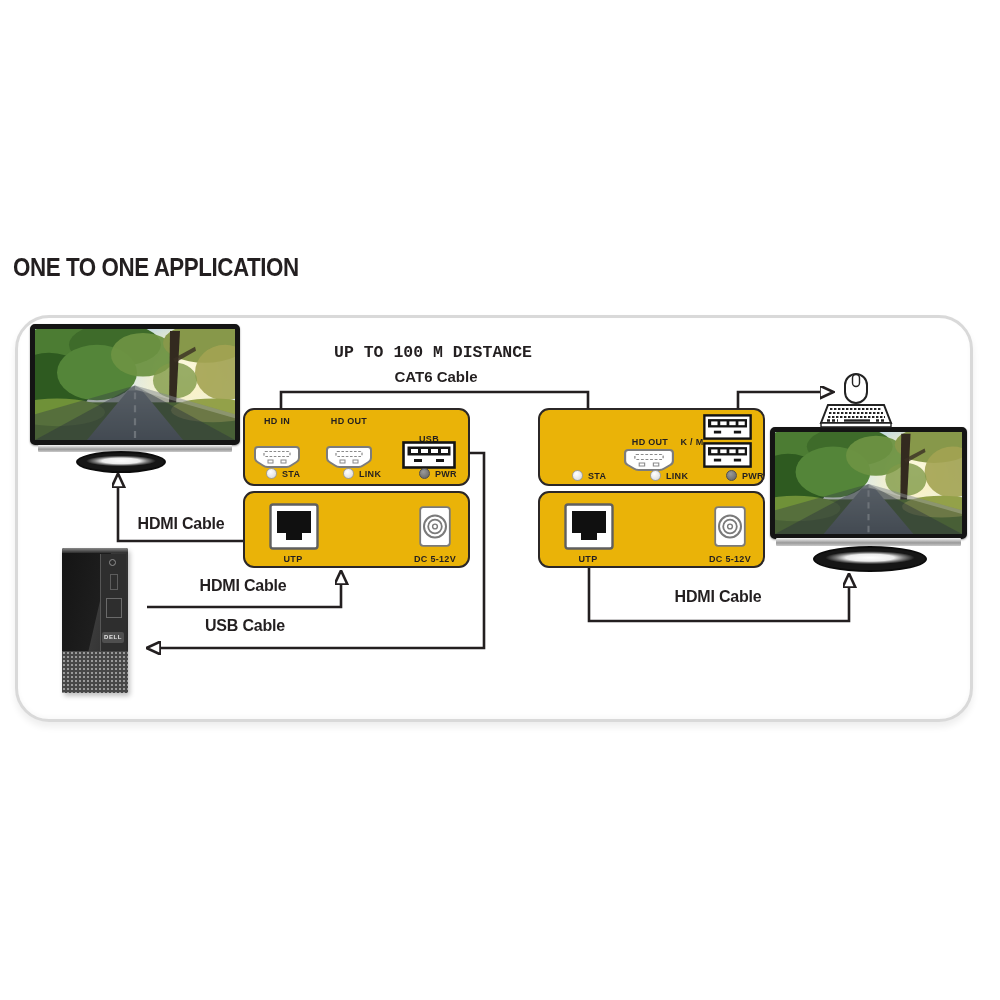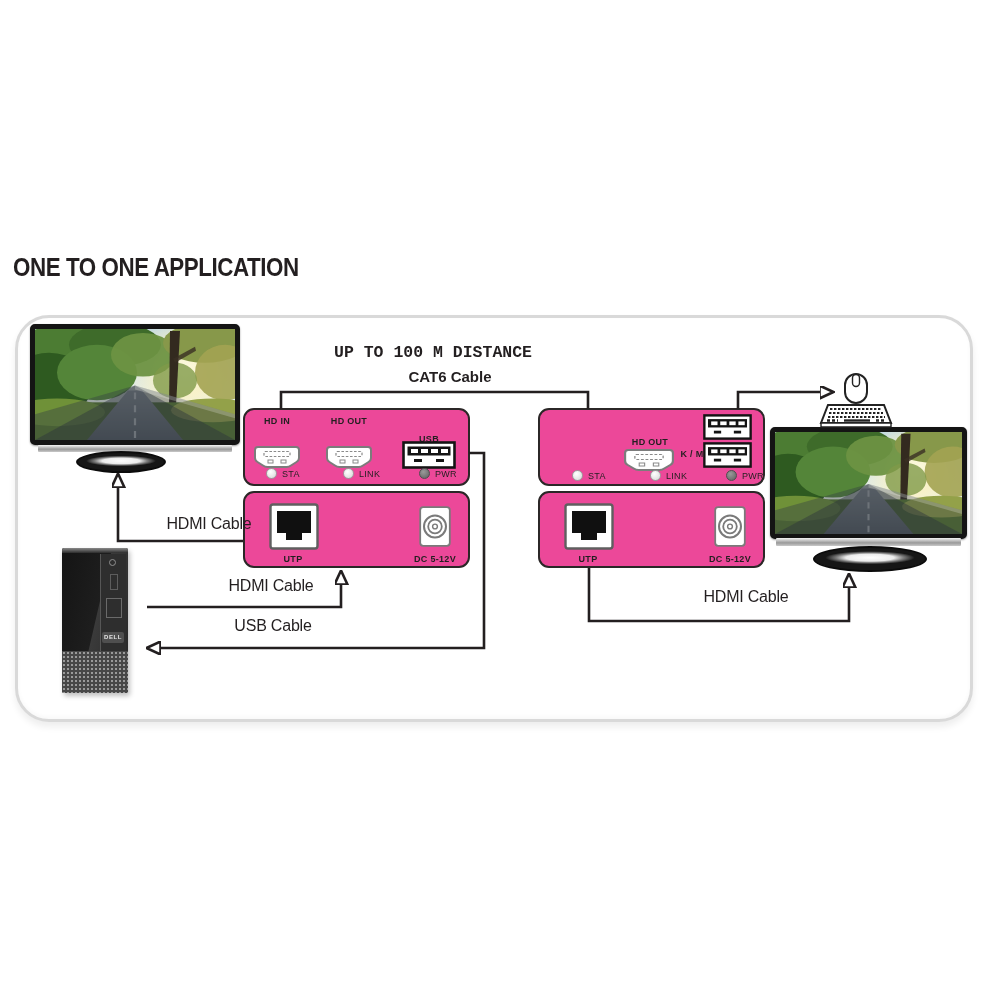--- a/index.html
+++ b/index.html
@@ -13,33 +13,33 @@
   
   .panel{position:absolute;left:15px;top:315px;width:958px;height:407px;box-sizing:border-box;
     background:#ffffff;border:3px solid #d9d9d9;border-radius:34px;
     box-shadow:0 5px 7px rgba(0,0,0,0.07), inset 0 -2px 4px rgba(0,0,0,0.03);}
 
   
   svg.wires{position:absolute;left:0;top:0;width:1000px;height:1000px;z-index:3;pointer-events:none;}
   svg.wires path{fill:none;stroke:#231f20;stroke-width:2.6;}
 
   
-  .cablelabel{position:absolute;transform:translateX(-50%);font-weight:normal;font-size:16px;
-    white-space:nowrap;z-index:4;letter-spacing:-0.2px;margin-left:28px;}
+  .cablelabel{position:absolute;transform:translateX(-50%);font-weight:bold;font-size:16px;
+    white-space:nowrap;z-index:4;letter-spacing:-0.2px;}
   .distlabel{position:absolute;transform:translateX(-50%);font-weight:bold;font-size:16.5px;
     white-space:nowrap;z-index:4;font-family:Liberation Mono, monospace;}
   .cat6label{position:absolute;transform:translateX(-50%);font-weight:bold;font-size:15px;
-    white-space:nowrap;z-index:4;margin-left:14px;}
-
-  
-  .devbox{position:absolute;box-sizing:border-box;background:#ec4899;border:2.5px solid #2b2727;
+    white-space:nowrap;z-index:4;}
+
+  
+  .devbox{position:absolute;box-sizing:border-box;background:#eab308;border:2.5px solid #2b2727;
     border-radius:11px;z-index:2;}
   .portlabel{position:absolute;transform:translateX(-50%);font-size:9px;font-weight:bold;
     letter-spacing:0.3px;white-space:nowrap;}
-  .ledlabel{position:absolute;font-size:9px;font-weight:normal;letter-spacing:0.3px;}
+  .ledlabel{position:absolute;font-size:9px;font-weight:bold;letter-spacing:0.3px;}
   .led{position:absolute;width:11px;height:11px;border-radius:50%;box-sizing:border-box;}
   .led.off{background:radial-gradient(circle at 38% 32%, #ffffff, #d6d6d6);border:1.6px solid #9d9d9d;}
   .led.on{background:radial-gradient(circle at 38% 32%, #9a9a9a, #5f5f5f);border:1.6px solid #4f4f4f;}
   .porticon{position:absolute;}
 
   
   .tv-frame{position:absolute;box-sizing:border-box;background:#0c0c0c;border:5px solid #141414;
     border-radius:5px;z-index:2;box-shadow:0 1px 2px rgba(0,0,0,0.4);}
   .tv-frame svg.scene{display:block;width:100%;height:100%;}
   .tv-strip{position:absolute;background:linear-gradient(#f4f4f4,#9a9a9a 60%,#c9c9c9);z-index:2;
@@ -236,21 +236,21 @@
       </svg>
     <span class="portlabel" style="left:48px;top:61px">UTP</span>
     <svg class="porticon" style="left:174px;top:13px" width="32" height="41" viewBox="0 0 32 41">
         <use href="#dcIcon"></use>
       </svg>
     <span class="portlabel" style="left:190px;top:61px">DC 5-12V</span>
   </div>
 
   <div class="devbox" style="left:538px;top:408px;width:227px;height:78px">
     <span class="portlabel" style="left:110px;top:27px">HD OUT</span>
-    <span class="portlabel" style="left:152px;top:39px">K / M</span>
+    <span class="portlabel" style="left:152px;top:27px">K / M</span>
     <svg class="porticon" style="left:84px;top:38px" width="50" height="23" viewBox="0 0 46 23" preserveAspectRatio="none">
         <use href="#hdmiIcon"></use>
       </svg>
     <svg class="porticon" style="left:163px;top:4px" width="49" height="26" viewBox="0 0 54 28" preserveAspectRatio="none">
         <use href="#usbIcon"></use>
       </svg>
     <svg class="porticon" style="left:163px;top:32px" width="49" height="26" viewBox="0 0 54 28" preserveAspectRatio="none">
         <use href="#usbIcon"></use>
       </svg>
     <div class="led off" style="left:32px;top:60px"></div>

